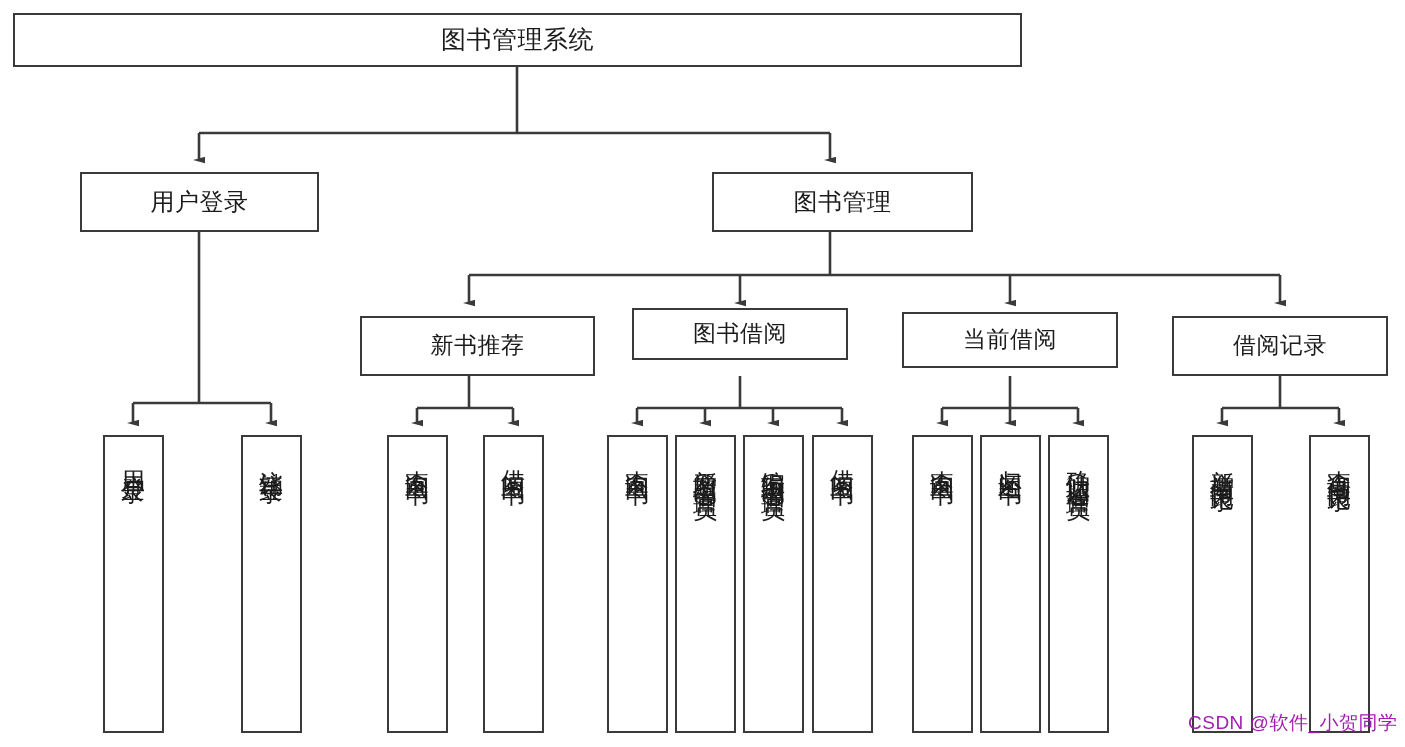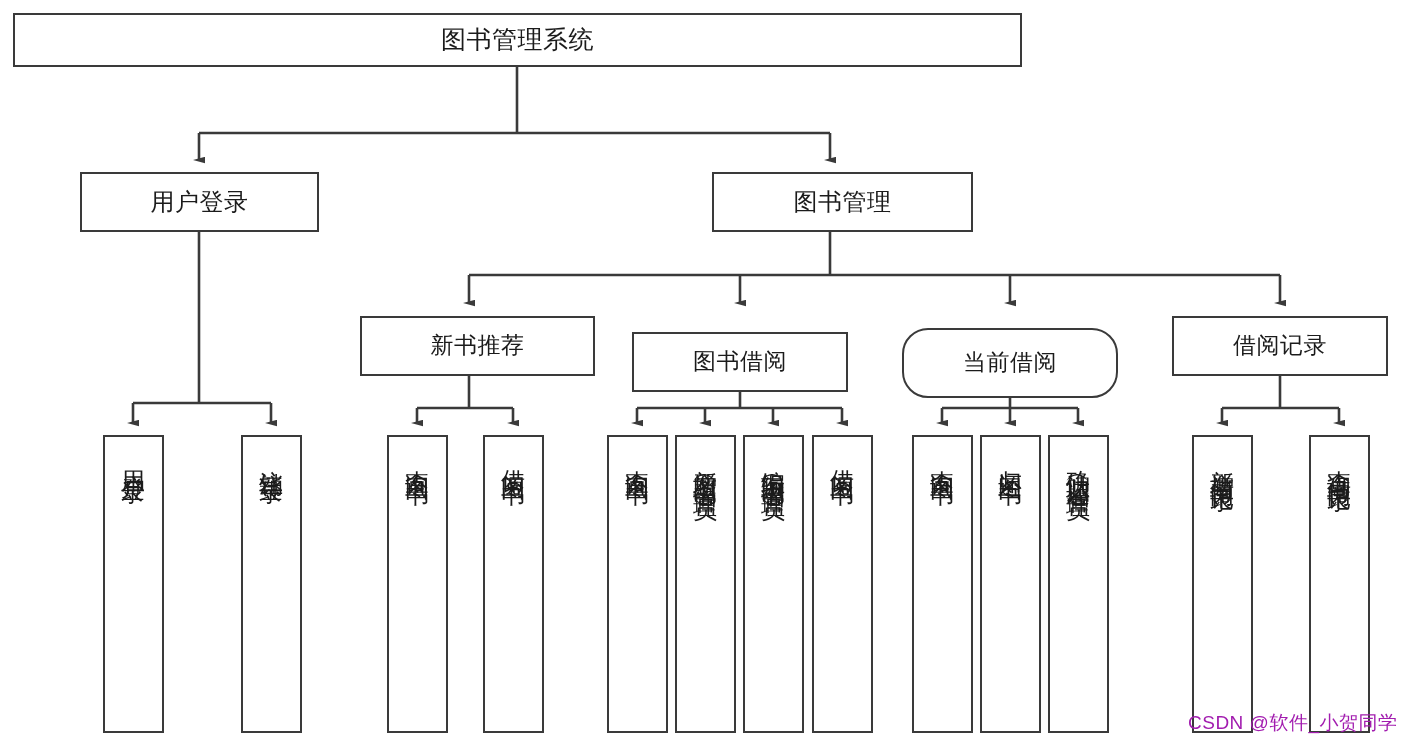--- a/index.html
+++ b/index.html
@@ -127,24 +127,24 @@
   <div class="node level2" style="left:80px; top:172px; width:239px; height:60px;">
     <span class="label">用户登录</span>
   </div>
   <div class="node level2" style="left:712px; top:172px; width:261px; height:60px;">
     <span class="label">图书管理</span>
   </div>
 
   <div class="node level3" style="left:360px; top:316px; width:235px; height:60px;">
     <span class="label">新书推荐</span>
   </div>
-  <div class="node level3" style="left:632px; top:332px; width:216px; height:60px;">
+  <div class="node level3" style="left:632px; top:308px; width:216px; height:52px;">
     <span class="label">图书借阅</span>
   </div>
-  <div class="node level3" style="left:902px; top:328px; width:216px; height:70px;border-radius:26px;">
+  <div class="node level3" style="left:902px; top:312px; width:216px; height:56px;">
     <span class="label">当前借阅</span>
   </div>
   <div class="node level3" style="left:1172px; top:316px; width:216px; height:60px;">
     <span class="label">借阅记录</span>
   </div>
 
   <div class="node leaf" style="left:103px; top:435px; width:61px; height:298px;">
     <span class="label">用户登录</span>
   </div>
   <div class="node leaf" style="left:241px; top:435px; width:61px; height:298px;">

